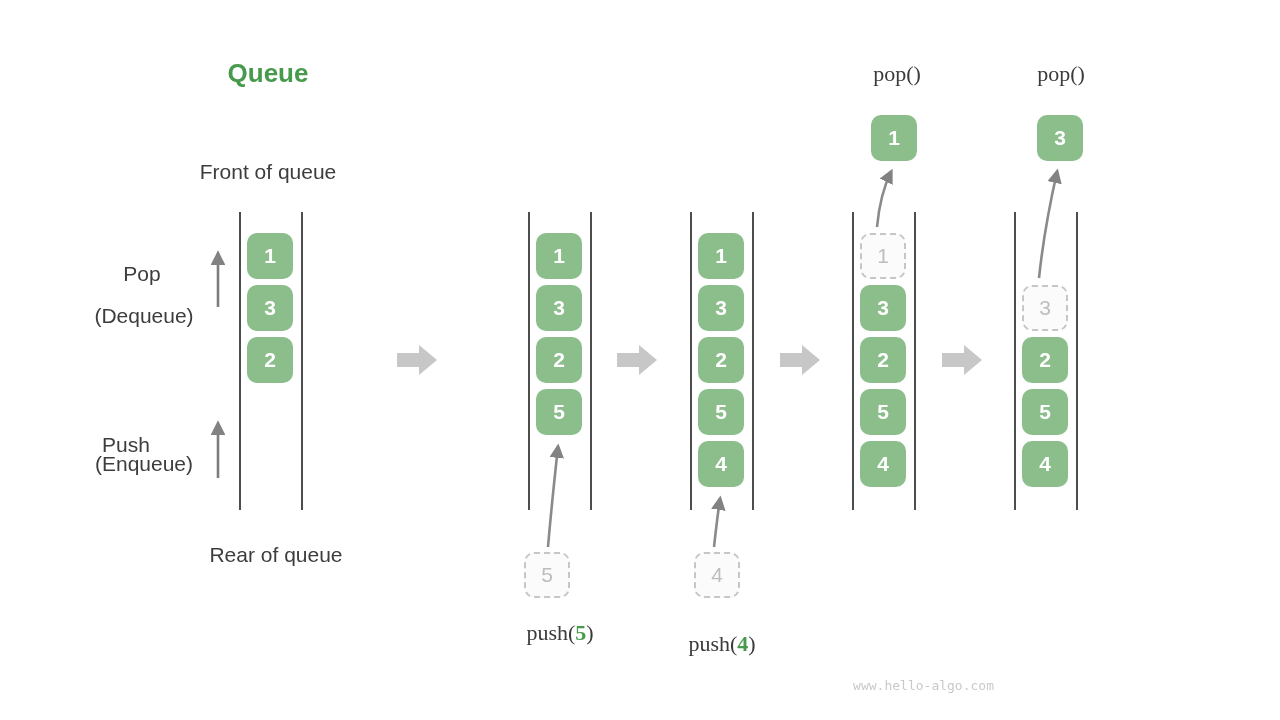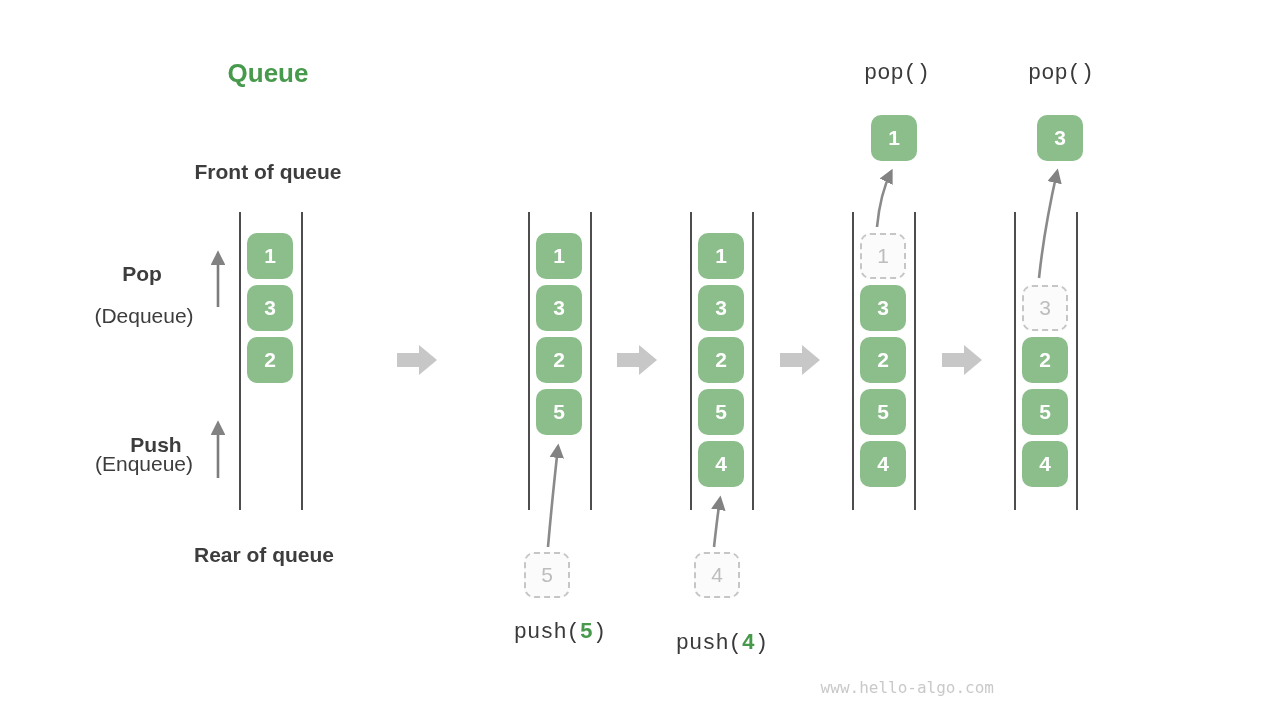--- a/index.html
+++ b/index.html
@@ -2,48 +2,48 @@
 <html style="--green-box: #8CBE8C; --green-accent: #47994C; --dark-text: #3D3D3D; --code-text: #3A3A3A; --ghost-text: #BDBDBD; --ghost-border: #C6C6C6; --ghost-fill: #FBFBFB; --rail: #4D4D4D; --watermark: #C9C9C9;"><head>
 <meta charset="utf-8">
 <style>
   *{margin:0;padding:0;box-sizing:border-box}
   html,body{background:#ffffff}
   body{width:1280px;height:720px;font-family:"Liberation Sans",sans-serif;overflow:hidden}
   #canvas{position:relative;width:1036px;height:720px;background:#ffffff}
   .abs{position:absolute}
   .center{transform:translateX(-50%)}
   .title{font-size:26px;font-weight:700;color:var(--green-accent,#47994C);white-space:nowrap}
-  .biglabel{font-size:21px;font-weight:700;color:var(--dark-text,#3D3D3D);white-space:nowrap}
+  .biglabel{font-size:21px;font-weight:400;color:var(--dark-text,#3D3D3D);white-space:nowrap}
   .sublabel{font-size:21px;font-weight:400;color:var(--dark-text,#3D3D3D);white-space:nowrap}
   .rail{width:2px;background:var(--rail,#4D4D4D)}
   .qbox{width:46px;height:46px;border-radius:10px;background:var(--green-box,#8CBE8C);
         color:#ffffff;font-size:21px;font-weight:700;
         display:flex;align-items:center;justify-content:center}
   .qbox.dashed{background:var(--ghost-fill,#FBFBFB);border:2px dashed var(--ghost-border,#C6C6C6);
         color:var(--ghost-text,#BDBDBD);font-weight:400}
-  .code{font-family:Liberation Mono, monospace;font-size:22px;color:var(--code-text,#3A3A3A);white-space:nowrap}
+  .code{font-family:Liberation Serif, serif;font-size:22px;color:var(--code-text,#3A3A3A);white-space:nowrap}
   .code .g{color:var(--green-accent,#47994C);font-weight:700}
-  .watermark{font-family:"DejaVu Sans Mono",monospace;font-size:16px;color:var(--watermark,#C9C9C9);white-space:nowrap}
+  .watermark{font-family:"DejaVu Sans Mono",monospace;font-size:13px;color:var(--watermark,#C9C9C9);white-space:nowrap}
   svg.layer{position:absolute;left:0;top:0}
 </style>
 </head>
 <body>
 
 <div id="canvas">
 
   <div class="abs center title" style="left:268px;top:58px">Queue</div>
 
   <div class="abs center biglabel" style="left:268px;top:160px">Front of queue</div>
 
-  <div class="abs center biglabel" style="left:264px;top:543px">Rear of queue</div>
+  <div class="abs center biglabel" style="left:276px;top:543px">Rear of queue</div>
 
   <div class="abs center biglabel" style="left:142px;top:262px">Pop</div>
   <div class="abs center sublabel" style="left:144px;top:304px">(Dequeue)</div>
 
-  <div class="abs center biglabel" style="left:156px;top:433px">Push</div>
+  <div class="abs center biglabel" style="left:126px;top:433px">Push</div>
   <div class="abs center sublabel" style="left:144px;top:452px">(Enqueue)</div>
 
   <svg class="layer" width="1280" height="720">
     <defs>
       <marker id="ah" viewBox="0 0 10 10" refX="7.5" refY="5" markerWidth="5.6" markerHeight="5.6" orient="auto-start-reverse">
         <path d="M0,0 L10,5 L0,10 z" fill="#828282"></path>
       </marker>
     </defs>
 
     <line x1="218" y1="307" x2="218" y2="254" stroke="#7D7D7D" stroke-width="2.6" marker-end="url(#ah)"></line>

